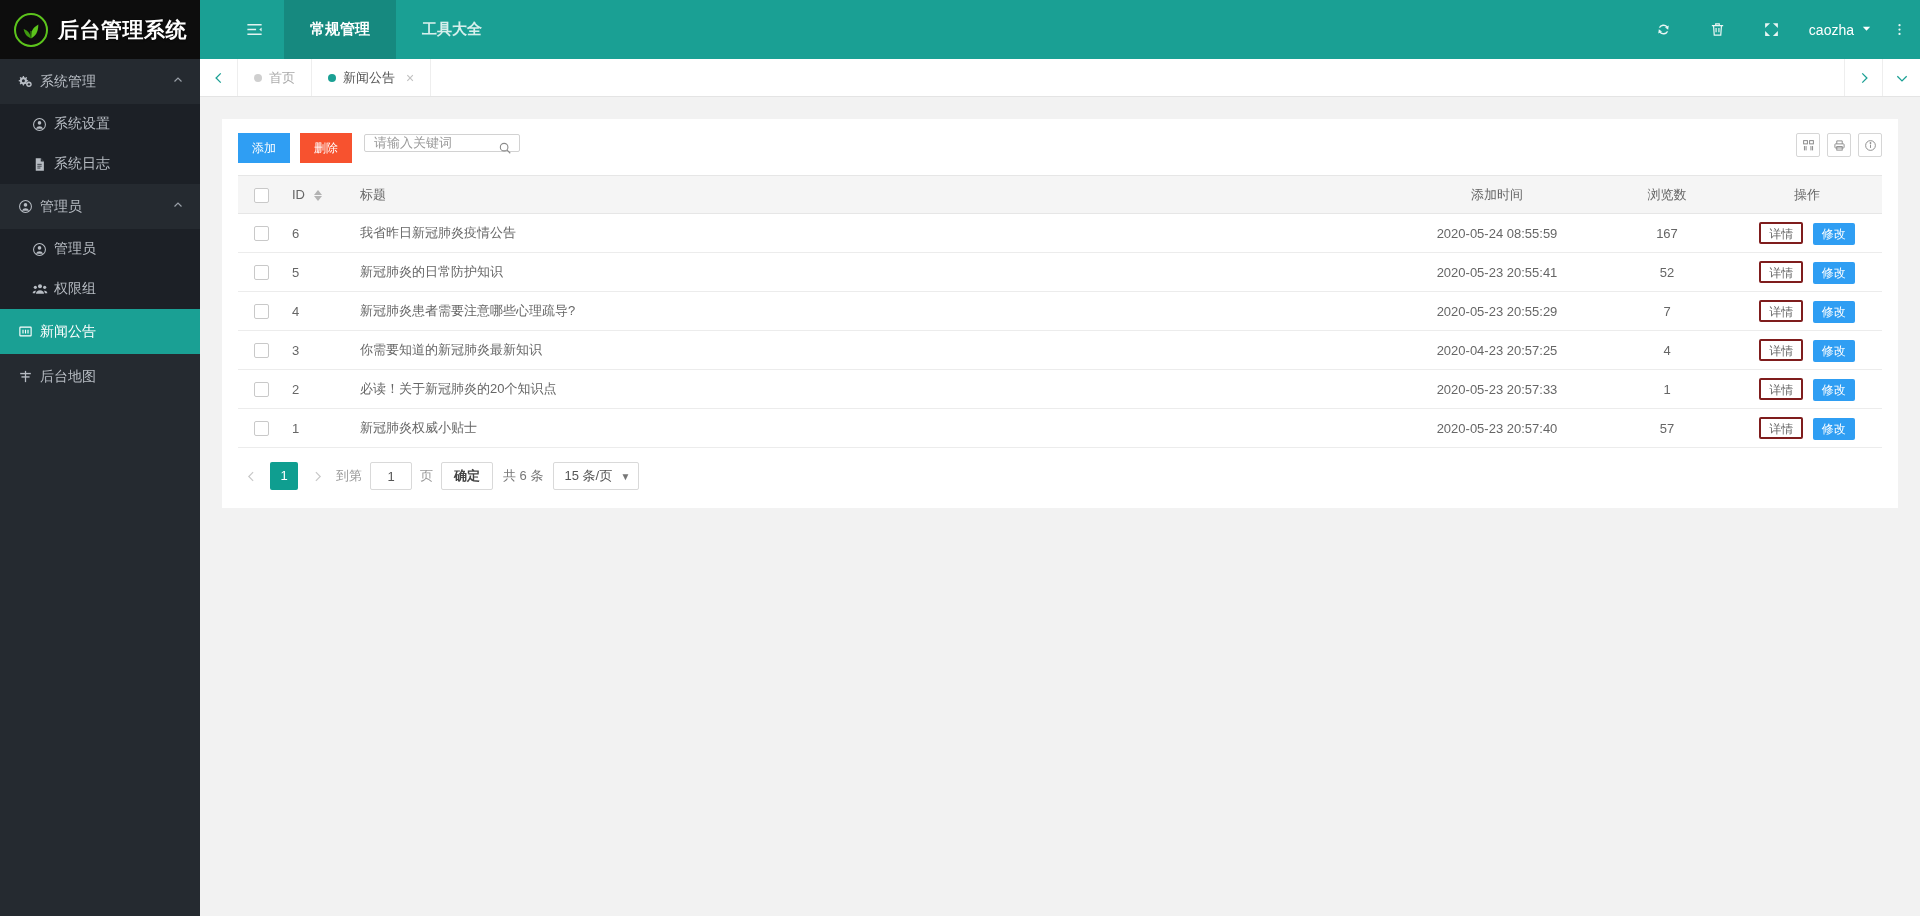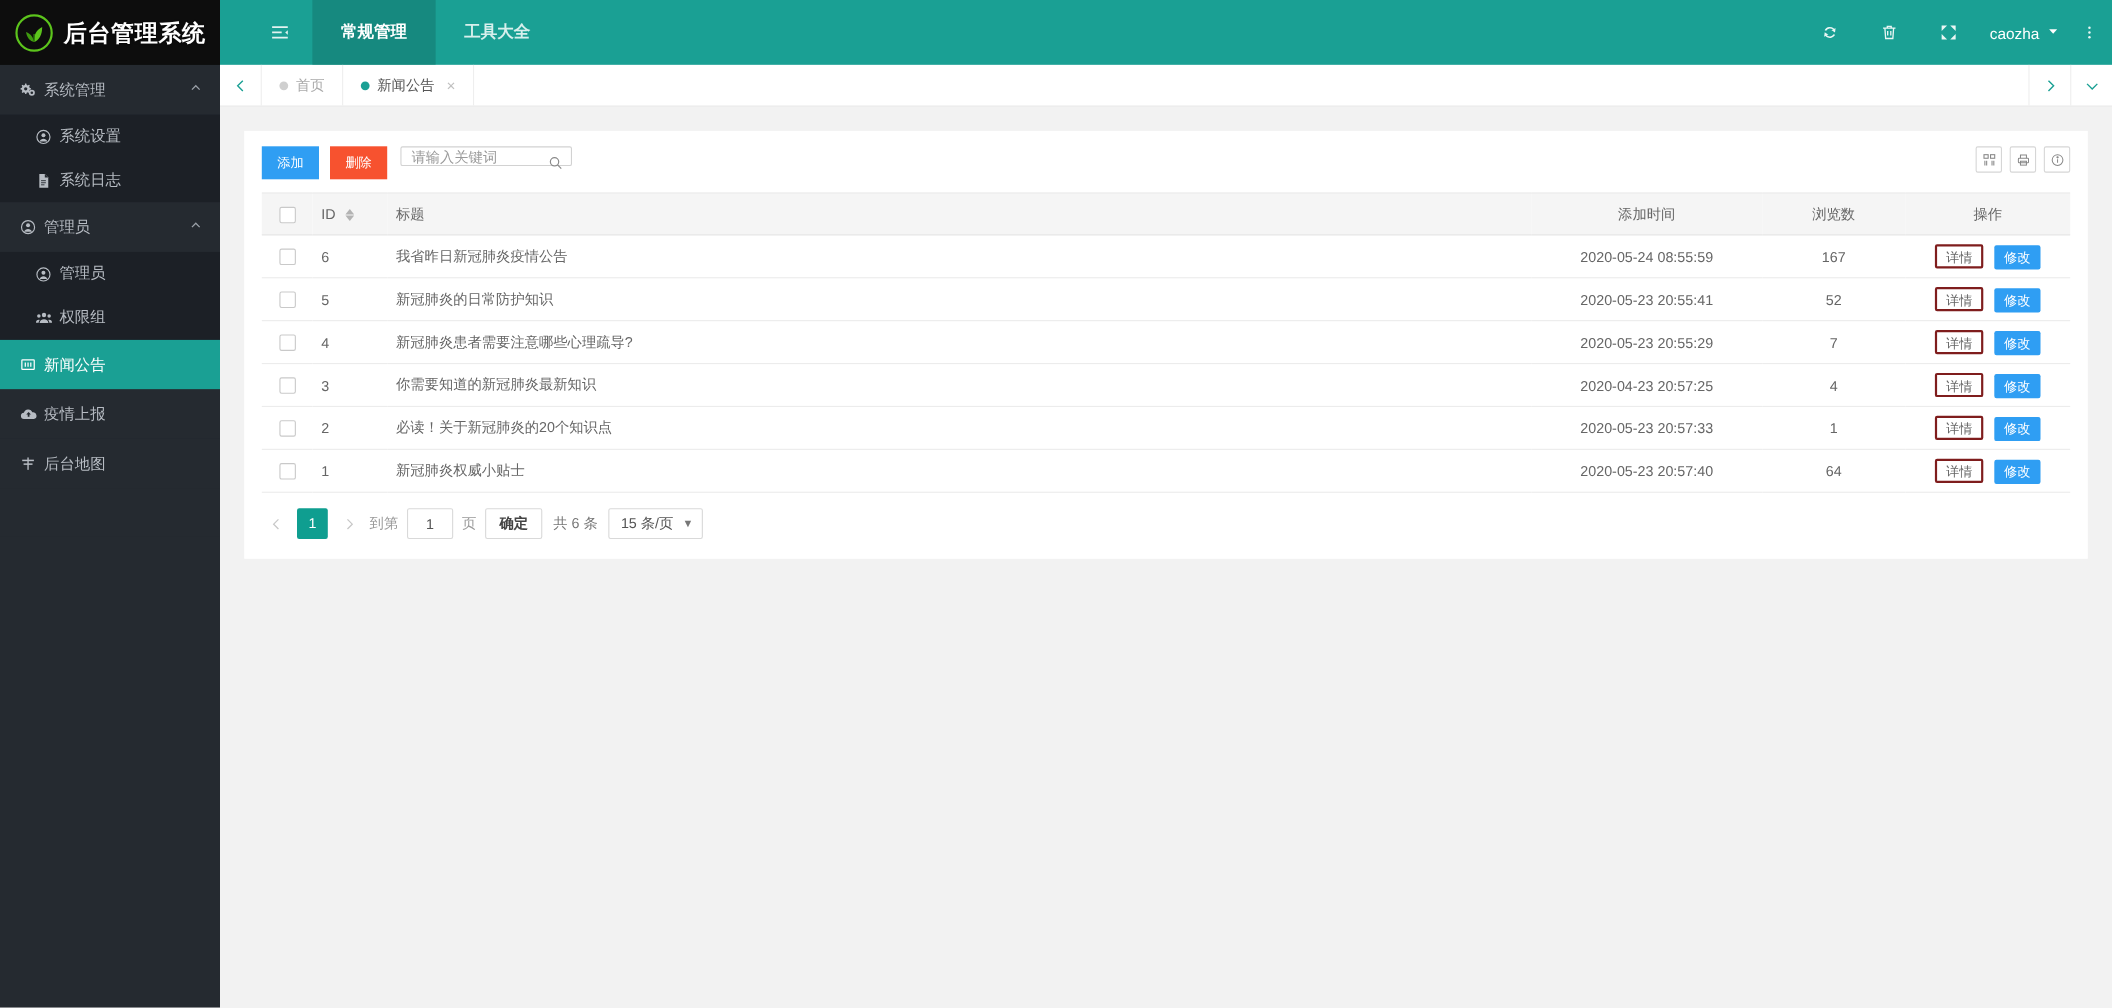--- a/index.html
+++ b/index.html
@@ -314,29 +314,20 @@
         <span class="gi">
           <svg width="15" height="15" viewBox="0 0 24 24" fill="none" stroke="currentColor" stroke-width="1.8">
             <rect x="3" y="5" width="18" height="14" rx="1"></rect>
             <path d="M8 9v6M12 9v6M16 9v6"></path>
           </svg>
         </span>
         <span>新闻公告</span>
       </div>
 
 
-      <div class="nav-item">
-        <span class="gi">
-          <svg width="16" height="16" viewBox="0 0 24 24" fill="currentColor">
-            <path d="M19 18H6a4.3 4.3 0 0 1-.4-8.6 6 6 0 0 1 11.5-.6A4.1 4.1 0 0 1 19 18z"></path>
-            <path d="M12 8.4l3.2 3.4h-2v3h-2.4v-3h-2z" fill="#252a30"></path>
-          </svg>
-        </span>
-        <span>疫情上报</span>
-      </div>
 
       <div class="nav-item">
         <span class="gi">
           <svg width="15" height="15" viewBox="0 0 24 24" fill="currentColor">
             <rect x="11" y="3" width="2" height="18"></rect>
             <rect x="3.5" y="6.2" width="17" height="2.2"></rect>
             <rect x="5.5" y="11.6" width="13" height="2.2"></rect>
           </svg>
         </span>
         <span>后台地图</span>
@@ -549,21 +540,21 @@
               <td class="col-ops">
                 <span class="op-detail">详情</span>
                 <span class="op-edit">修改</span>
               </td>
             </tr>
             <tr>
               <td class="col-ck"><span class="ck"></span></td>
               <td class="col-id">1</td>
               <td class="col-title">新冠肺炎权威小贴士</td>
               <td class="col-time">2020-05-23 20:57:40</td>
-              <td class="col-views">64</td>
+              <td class="col-views">57</td>
               <td class="col-ops">
                 <span class="op-detail">详情</span>
                 <span class="op-edit">修改</span>
               </td>
             </tr>
           </tbody>
         </table>
 
         <div class="pager">
           <div class="pg-arrow">

